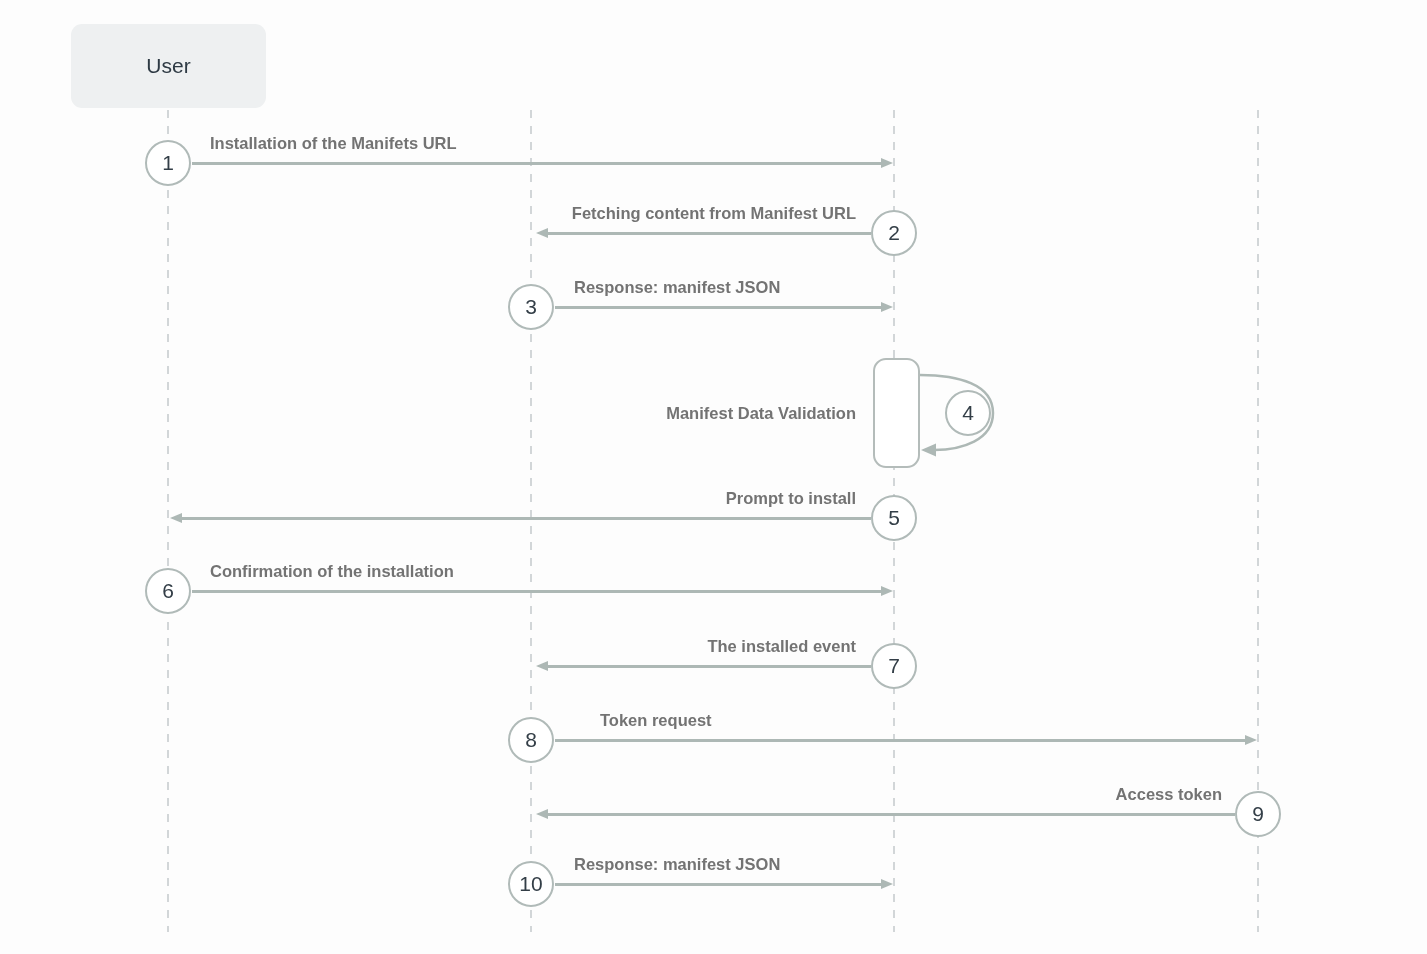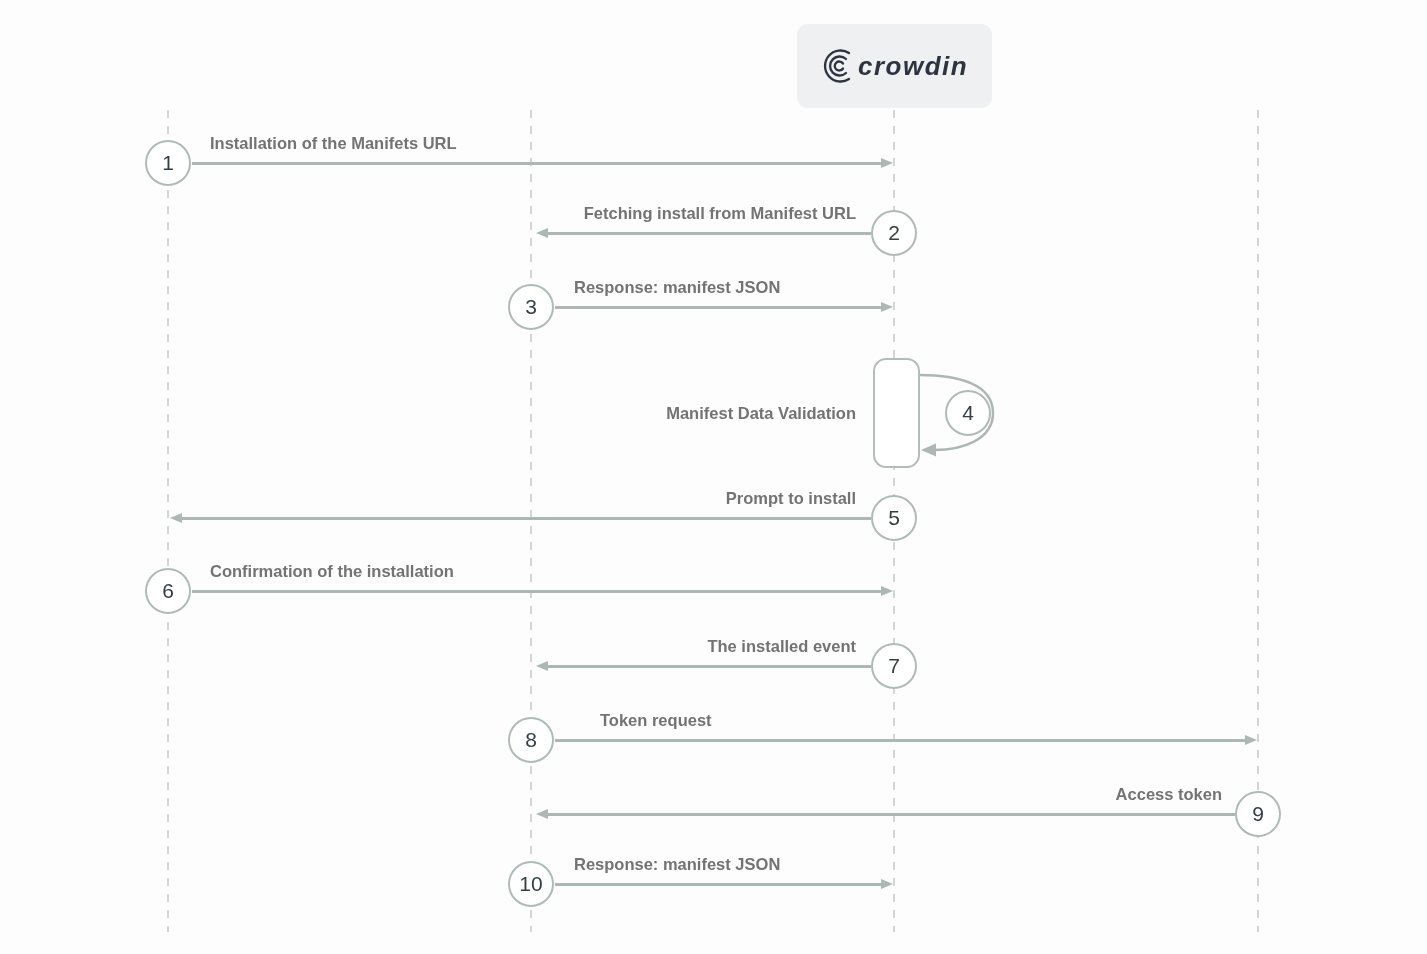--- a/index.html
+++ b/index.html
@@ -42,49 +42,42 @@
     border:2px solid #b4bcba;border-radius:13px;box-sizing:border-box;z-index:2;
   }
   .looparrow{position:absolute;left:860px;top:340px;z-index:2;}
   .logo-svg{display:block;}
 </style>
 </head>
 <body>
 
 <div class="canvas">
 
-  <div class="pbox" style="left:797px;">
-    <svg class="logo-svg" width="158" height="40" viewBox="0 0 158 40">
-      <g fill="none" stroke="#2d3440" stroke-width="2.3" stroke-linecap="round">
-        <path d="M 33 7 A 15.5 15.5 0 1 0 33 33"></path>
-        <path d="M 30 13 A 9.5 9.5 0 1 0 30 27"></path>
-        <path d="M 27 17.5 A 4.5 4.5 0 1 0 27 22.5"></path>
-      </g>
-      <text x="42" y="29" font-family="Liberation Sans, sans-serif" font-size="26" font-style="italic" font-weight="700" letter-spacing="1.5" fill="#2d3440">crowdin</text>
-    </svg>
+  <div class="pbox" style="left:71px;">
+    <span>User</span>
   </div>
 
   <div class="lifeline" style="left:167px;"></div>
   <div class="lifeline" style="left:530px;"></div>
   <div class="lifeline" style="left:893px;"></div>
   <div class="lifeline" style="left:1257px;"></div>
 
   <div>
     <div class="shaft" style="left:192px;top:162px;width:689px;"></div>
     <div class="head-right" style="left:881px;top:158px;"></div>
     <div class="mlabel" style="left:210px;top:132px;">Installation of the Manifets URL</div>
     <div class="numcircle" style="left:145px;top:140px;">
       <span>1</span>
     </div>
   </div>
 
   <div>
     <div class="shaft" style="left:548px;top:232px;width:323px;"></div>
     <div class="head-left" style="left:536px;top:228px;"></div>
-    <div class="mlabel align-right" style="right:571px;top:202px;">Fetching install from Manifest URL</div>
+    <div class="mlabel align-right" style="right:571px;top:202px;">Fetching content from Manifest URL</div>
     <div class="numcircle" style="left:871px;top:210px;">
       <span>2</span>
     </div>
   </div>
 
   <div>
     <div class="shaft" style="left:555px;top:306px;width:326px;"></div>
     <div class="head-right" style="left:881px;top:302px;"></div>
     <div class="mlabel" style="left:574px;top:276px;">Response: manifest JSON</div>
     <div class="numcircle" style="left:508px;top:284px;">

